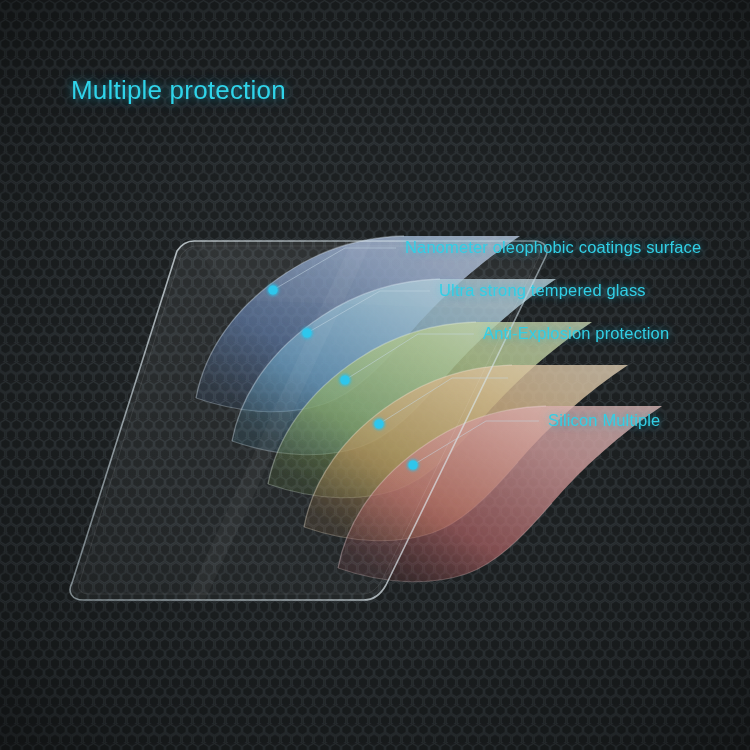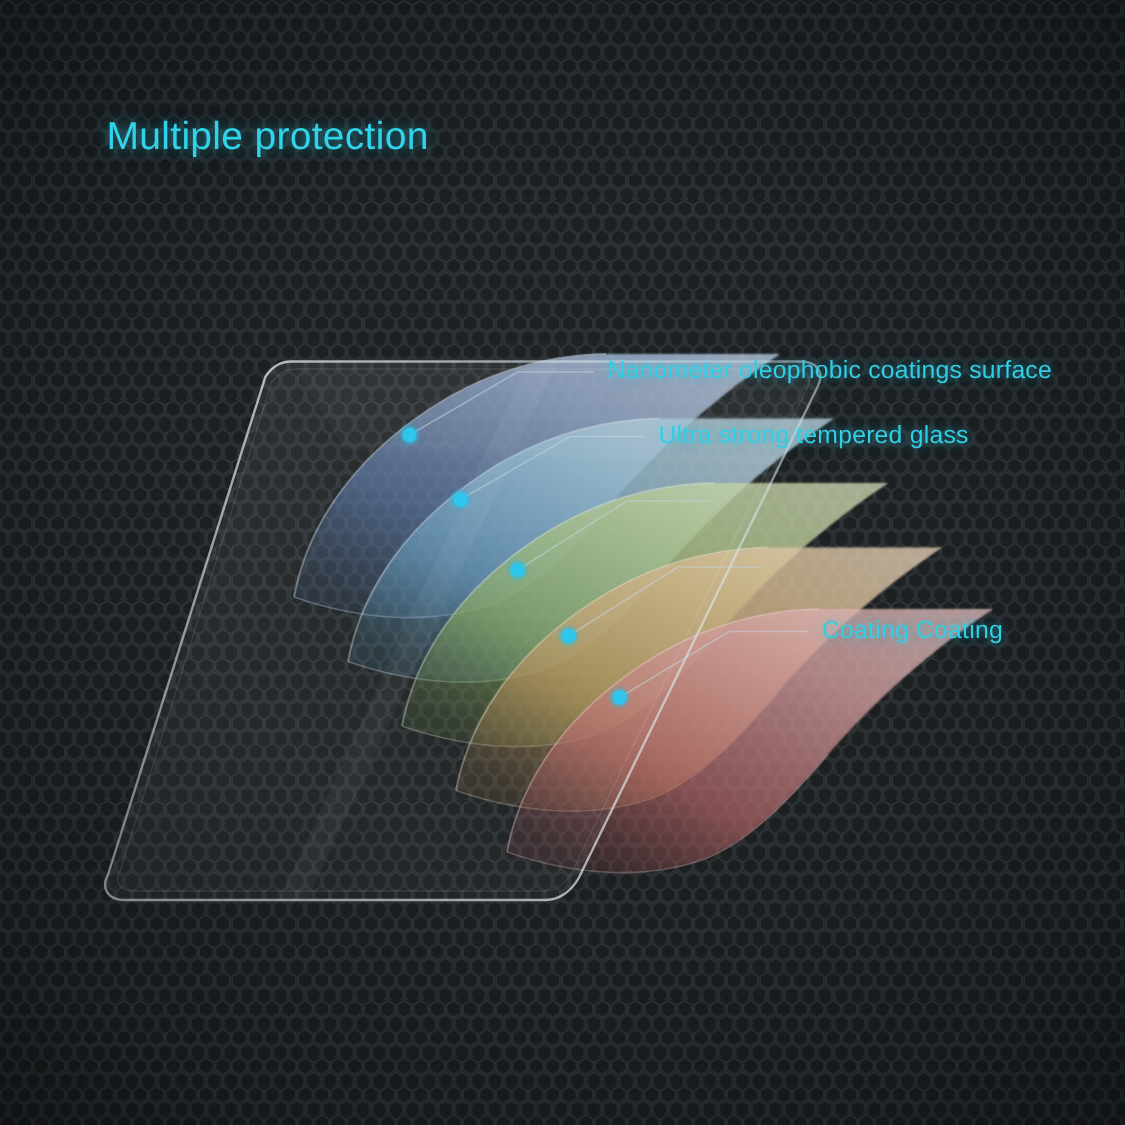--- a/index.html
+++ b/index.html
@@ -330,16 +330,17 @@
       <circle cx="413" cy="465" r="7.5" fill="url(#dotGlow)" opacity="0.55"></circle>
       <circle cx="413" cy="465" r="4.6" fill="#2fc6ec" filter="url(#softGlow)"></circle>
     </g>
   </svg>
 
   <div id="title">Multiple protection</div>
 
   <div id="labels">
     <div class="label" style="left:439px; top:281px;">Ultra strong tempered glass</div>
     <div class="label" style="left:405px; top:238px;">Nanometer oleophobic coatings surface</div>
-    <div class="label" style="left:548px; top:411px;">Coating Coating</div>
+    <div class="label" style="left:483px; top:324px;">Anti-Explosion protection</div>
+    <div class="label" style="left:548px; top:411px;">Silicon Multiple</div>
   </div>
 
 </div>
 
 </body></html>

